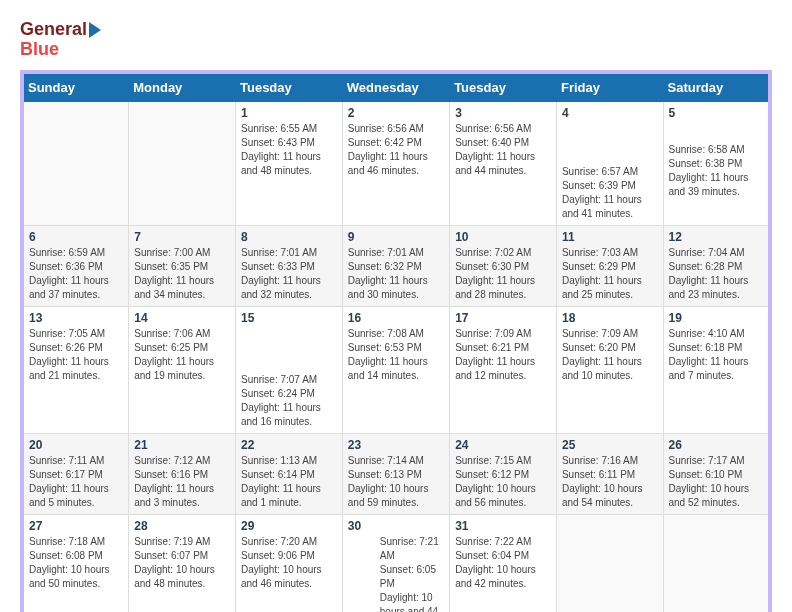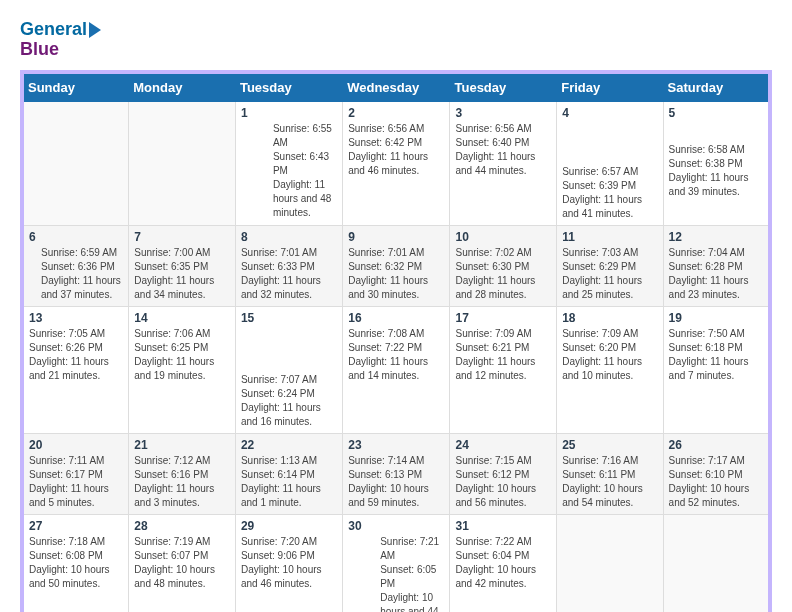--- a/index.html
+++ b/index.html
@@ -17,24 +17,24 @@
       margin-bottom: 10px;
     }
     .logo {
       display: flex;
       flex-direction: column;
       align-items: flex-start;
     }
     .logo-text {
       font-size: 18px;
       font-weight: bold;
-      color: #0369a1;
+      color: #7f1d1d;
       line-height: 1.1;
     }
-    .logo-blue { color: #701a75; }
+    .logo-blue { color: #ef4444; }
     .logo-arrow {
       display: inline-block;
       width: 0;
       height: 0;
       border-top: 8px solid transparent;
       border-bottom: 8px solid transparent;
       border-left: 12px solid #1a6faf;
       margin-left: 2px;
       vertical-align: middle;
     }
@@ -122,21 +122,21 @@
         <th>Friday</th>
         <th>Saturday</th>
       </tr>
   </thead>
   <tbody id="calendar-body">
   <tr>
         <td class="empty-cell"></td>
         <td class="empty-cell"></td>
         <td>
           <span class="day-number">1</span>
-          <div class="day-info" style="white-space: pre-line; margin-left: 32px;">Sunrise: 6:55 AM
+          <div class="day-info" style="white-space: pre-line;">Sunrise: 6:55 AM
 Sunset: 6:43 PM
 Daylight: 11 hours and 48 minutes.</div>
         </td>
         <td>
           <span class="day-number">2</span>
           <div class="day-info" style="white-space: pre-line;">Sunrise: 6:56 AM
 Sunset: 6:42 PM
 Daylight: 11 hours and 46 minutes.</div>
         </td>
         <td>
@@ -154,21 +154,21 @@
         <td>
           <span class="day-number">5</span>
           <div class="day-info" style="white-space: pre-line; margin-top: 23px;">Sunrise: 6:58 AM
 Sunset: 6:38 PM
 Daylight: 11 hours and 39 minutes.</div>
         </td>
       </tr>
       <tr>
         <td>
           <span class="day-number">6</span>
-          <div class="day-info" style="white-space: pre-line; margin-left: 12px;">Sunrise: 6:59 AM
+          <div class="day-info" style="white-space: pre-line;">Sunrise: 6:59 AM
 Sunset: 6:36 PM
 Daylight: 11 hours and 37 minutes.</div>
         </td>
         <td>
           <span class="day-number">7</span>
           <div class="day-info" style="white-space: pre-line;">Sunrise: 7:00 AM
 Sunset: 6:35 PM
 Daylight: 11 hours and 34 minutes.</div>
         </td>
         <td>
@@ -217,38 +217,38 @@
         </td>
         <td>
           <span class="day-number">15</span>
           <div class="day-info" style="white-space: pre-line; margin-top: 48px;">Sunrise: 7:07 AM
 Sunset: 6:24 PM
 Daylight: 11 hours and 16 minutes.</div>
         </td>
         <td>
           <span class="day-number">16</span>
           <div class="day-info" style="white-space: pre-line;">Sunrise: 7:08 AM
-Sunset: 7:22 PM
+Sunset: 6:53 PM
 Daylight: 11 hours and 14 minutes.</div>
         </td>
         <td>
           <span class="day-number">17</span>
           <div class="day-info" style="white-space: pre-line;">Sunrise: 7:09 AM
 Sunset: 6:21 PM
 Daylight: 11 hours and 12 minutes.</div>
         </td>
         <td>
           <span class="day-number">18</span>
           <div class="day-info" style="white-space: pre-line;">Sunrise: 7:09 AM
 Sunset: 6:20 PM
 Daylight: 11 hours and 10 minutes.</div>
         </td>
         <td>
           <span class="day-number">19</span>
-          <div class="day-info" style="white-space: pre-line;">Sunrise: 7:50 AM
+          <div class="day-info" style="white-space: pre-line;">Sunrise: 4:10 AM
 Sunset: 6:18 PM
 Daylight: 11 hours and 7 minutes.</div>
         </td>
       </tr>
       <tr>
         <td>
           <span class="day-number">20</span>
           <div class="day-info" style="white-space: pre-line;">Sunrise: 7:11 AM
 Sunset: 6:17 PM
 Daylight: 11 hours and 5 minutes.</div>

